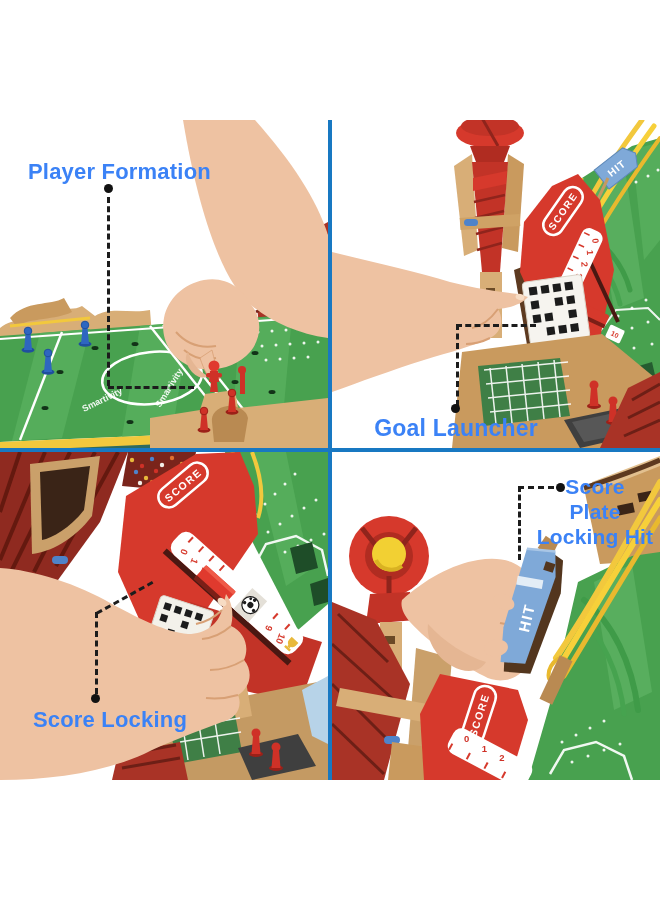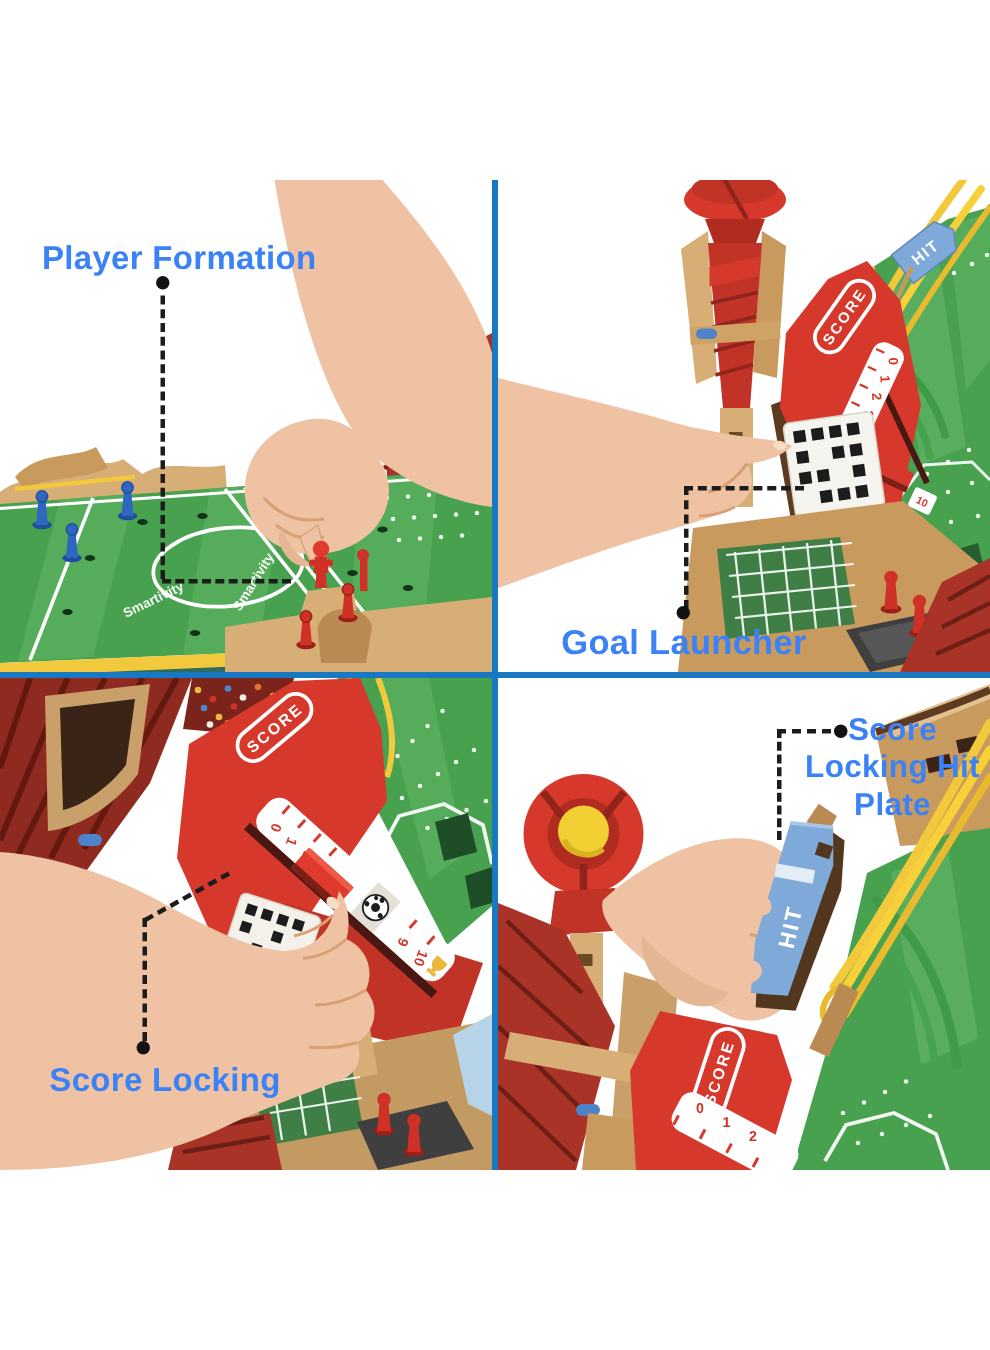--- a/index.html
+++ b/index.html
@@ -593,21 +593,21 @@
         <text transform="rotate(-95) translate(-8,6)" text-anchor="middle" font-size="15" fill="#ffffff" letter-spacing="1.5">HIT</text>
       </g>
 
       <g fill="#eec2a2">
         <ellipse cx="172" cy="150" rx="11" ry="7.5" transform="rotate(28 172 150)"></ellipse>
         <ellipse cx="164" cy="196" rx="12" ry="8.5" transform="rotate(-8 164 196)"></ellipse>
       </g>
     </svg>
     <div class="note center small" style="left:200px;top:22px;width:126px">
       <span style="display:block">Score</span>
+      <span style="display:block">Plate</span>
       <span style="display:block">Locking Hit</span>
-      <span style="display:block">Plate</span>
     </div>
     <div class="dot" style="left:224px;top:31px"></div>
     <div class="dh" style="left:186px;top:34px;width:36px"></div>
     <div class="dv" style="left:186px;top:34px;height:74px"></div>
   </div>
 
 </div>
 
 </body></html>

